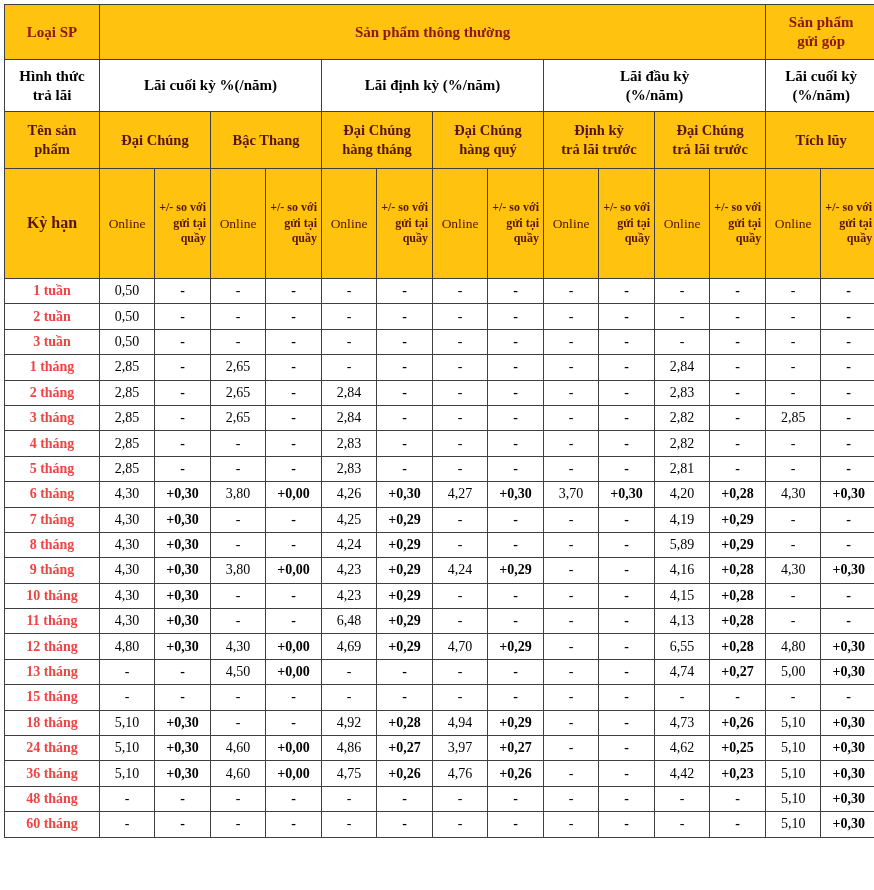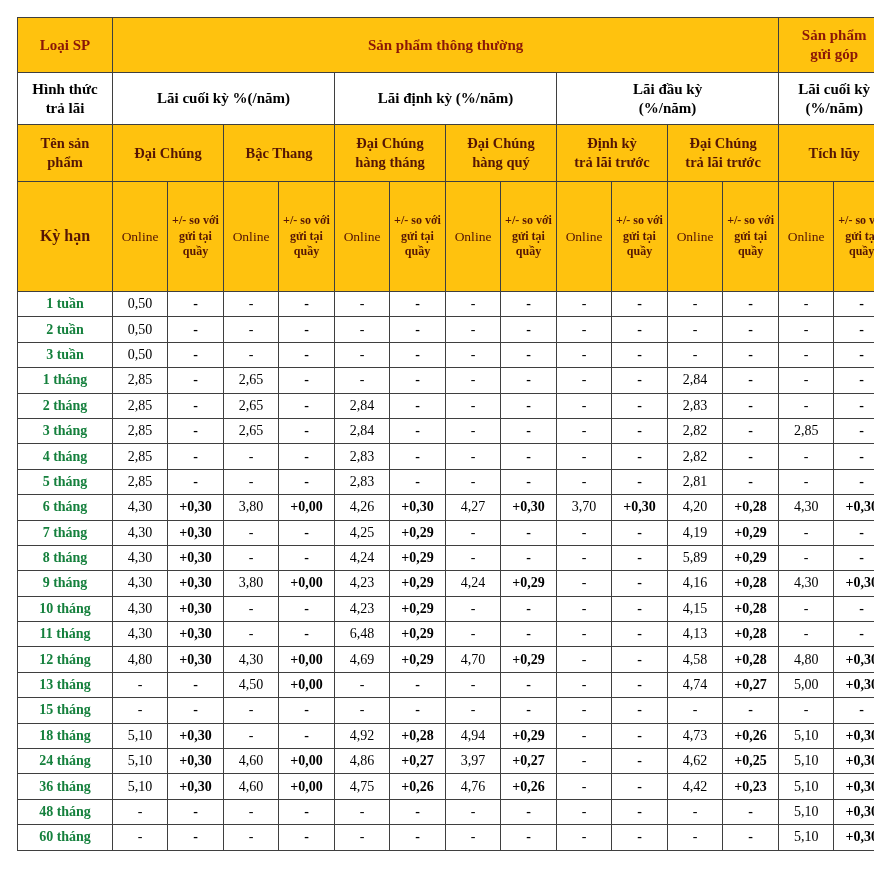--- a/index.html
+++ b/index.html
@@ -6,21 +6,21 @@
     margin: 0;
     padding: 0;
     background: #ffffff;
     font-family: "Liberation Serif", "DejaVu Serif", serif;
   }
   .page {
     width: 754px;
     height: 890px;
     background: #ffffff;
     box-sizing: border-box;
-    padding: 17px;
+    padding: 4px;
   }
   table.rates {
     border-collapse: collapse;
     table-layout: fixed;
     width: 868px;
   }
   table.rates th, table.rates td {
     border: 1px solid #3f3f3f;
     box-sizing: border-box;
     text-align: center;
@@ -68,26 +68,27 @@
   }
   tr.hr4 th.online-h {
     font-weight: normal;
     font-size: 13.5px;
     margin-left: 8px;
   }
   tr.hr4 th.diff-h {
     font-weight: bold;
     font-size: 12px;
     padding: 1px 4px;
+    text-align: right;
   }
   
   tbody th.term {
     font-weight: bold;
     font-size: 14px;
-    color: #15803d;
+    color: #ef4444;
     background: #ffffff;
     height: 25.4px;
   }
   tbody td {
     font-size: 14px;
     color: #000000;
     background: #ffffff;
   }
   tbody td.diff-col {
     font-weight: bold;
@@ -412,21 +413,21 @@
           <td class="online-col">4,80</td>
           <td class="diff-col">+0,30</td>
           <td class="online-col">4,30</td>
           <td class="diff-col">+0,00</td>
           <td class="online-col">4,69</td>
           <td class="diff-col">+0,29</td>
           <td class="online-col">4,70</td>
           <td class="diff-col">+0,29</td>
           <td class="online-col">-</td>
           <td class="diff-col">-</td>
-          <td class="online-col">4,58</td>
+          <td class="online-col">6,55</td>
           <td class="diff-col">+0,28</td>
           <td class="online-col">4,80</td>
           <td class="diff-col">+0,30</td>
         </tr>
         <tr>
           <th class="term">13 tháng</th>
           <td class="online-col">-</td>
           <td class="diff-col">-</td>
           <td class="online-col">4,50</td>
           <td class="diff-col">+0,00</td>

